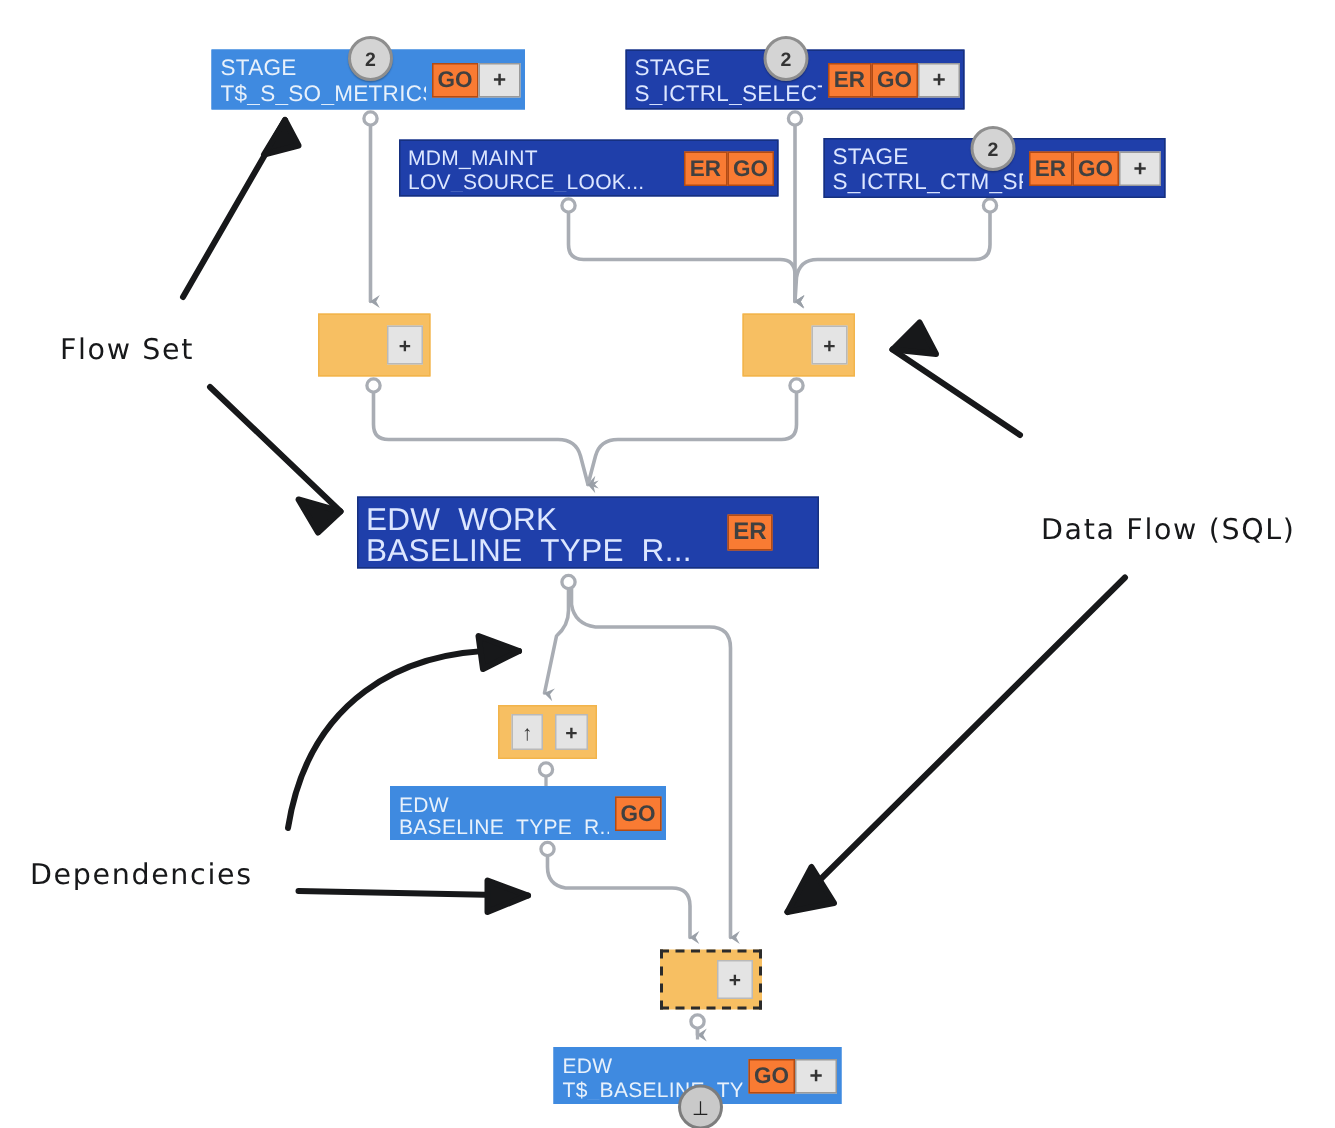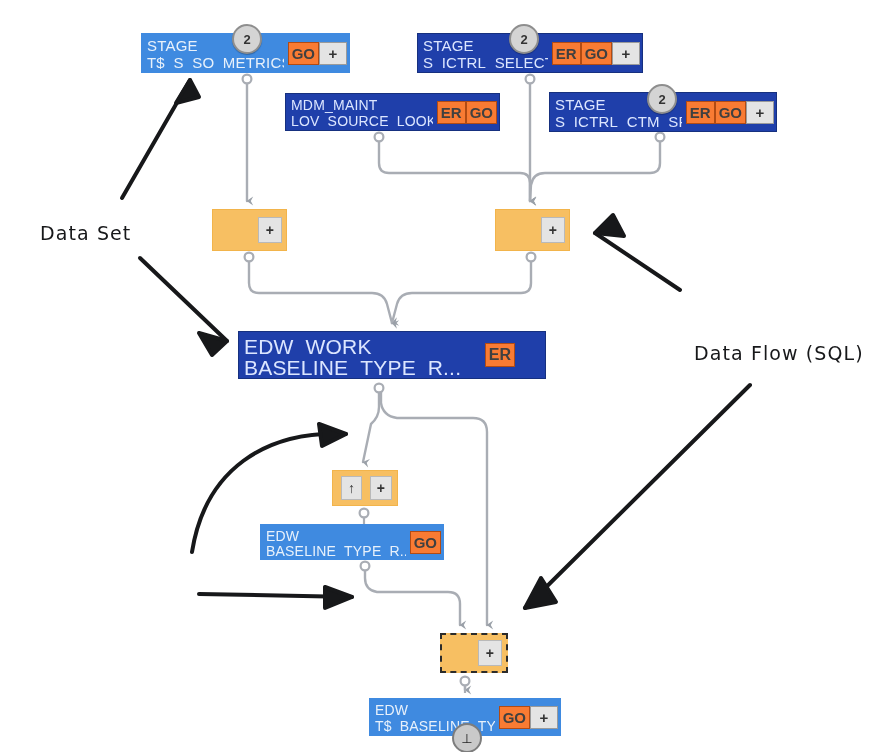--- a/index.html
+++ b/index.html
@@ -121,21 +121,21 @@
       <div class="l2" style="font-size:15px">S_ICTRL_SELECT_...</div>
     </div>
     <div class="badges">
       <div class="bdg er">ER</div>
       <div class="bdg go">GO</div>
       <div class="bdg plus">+</div>
     </div>
   </div>
   <div class="cnt" style="left:509px;top:24px;">2</div>
 
-  <div class="node dark" style="left:266px;top:93px;width:215px;height:38px;margin-left:19px;">
+  <div class="node dark" style="left:266px;top:93px;width:253px;height:38px;">
     <div class="txt">
       <div class="l1" style="font-size:14px">MDM_MAINT</div>
       <div class="l2" style="font-size:14px">LOV_SOURCE_LOOK...</div>
     </div>
     <div class="badges">
       <div class="bdg er">ER</div>
       <div class="bdg go">GO</div>
     </div>
   </div>
 
@@ -230,16 +230,17 @@
         <path d="M346,434 L319,424 L322,446 Z"></path>
       </g>
 
       <g>
         <path d="M199,594 L352,597" fill="none"></path>
         <path d="M352,597 L325,587 L325,608 Z"></path>
       </g>
     </g>
   </svg>
 
-  <div class="hand" style="left:40px;top:222px;">Data Set</div>
+  <div class="hand" style="left:40px;top:222px;">Flow Set</div>
   <div class="hand" style="left:694px;top:342px;">Data Flow (SQL)</div>
+  <div class="hand" style="left:20px;top:572px;">Dependencies</div>
 
 </div>
 
 </body></html>

